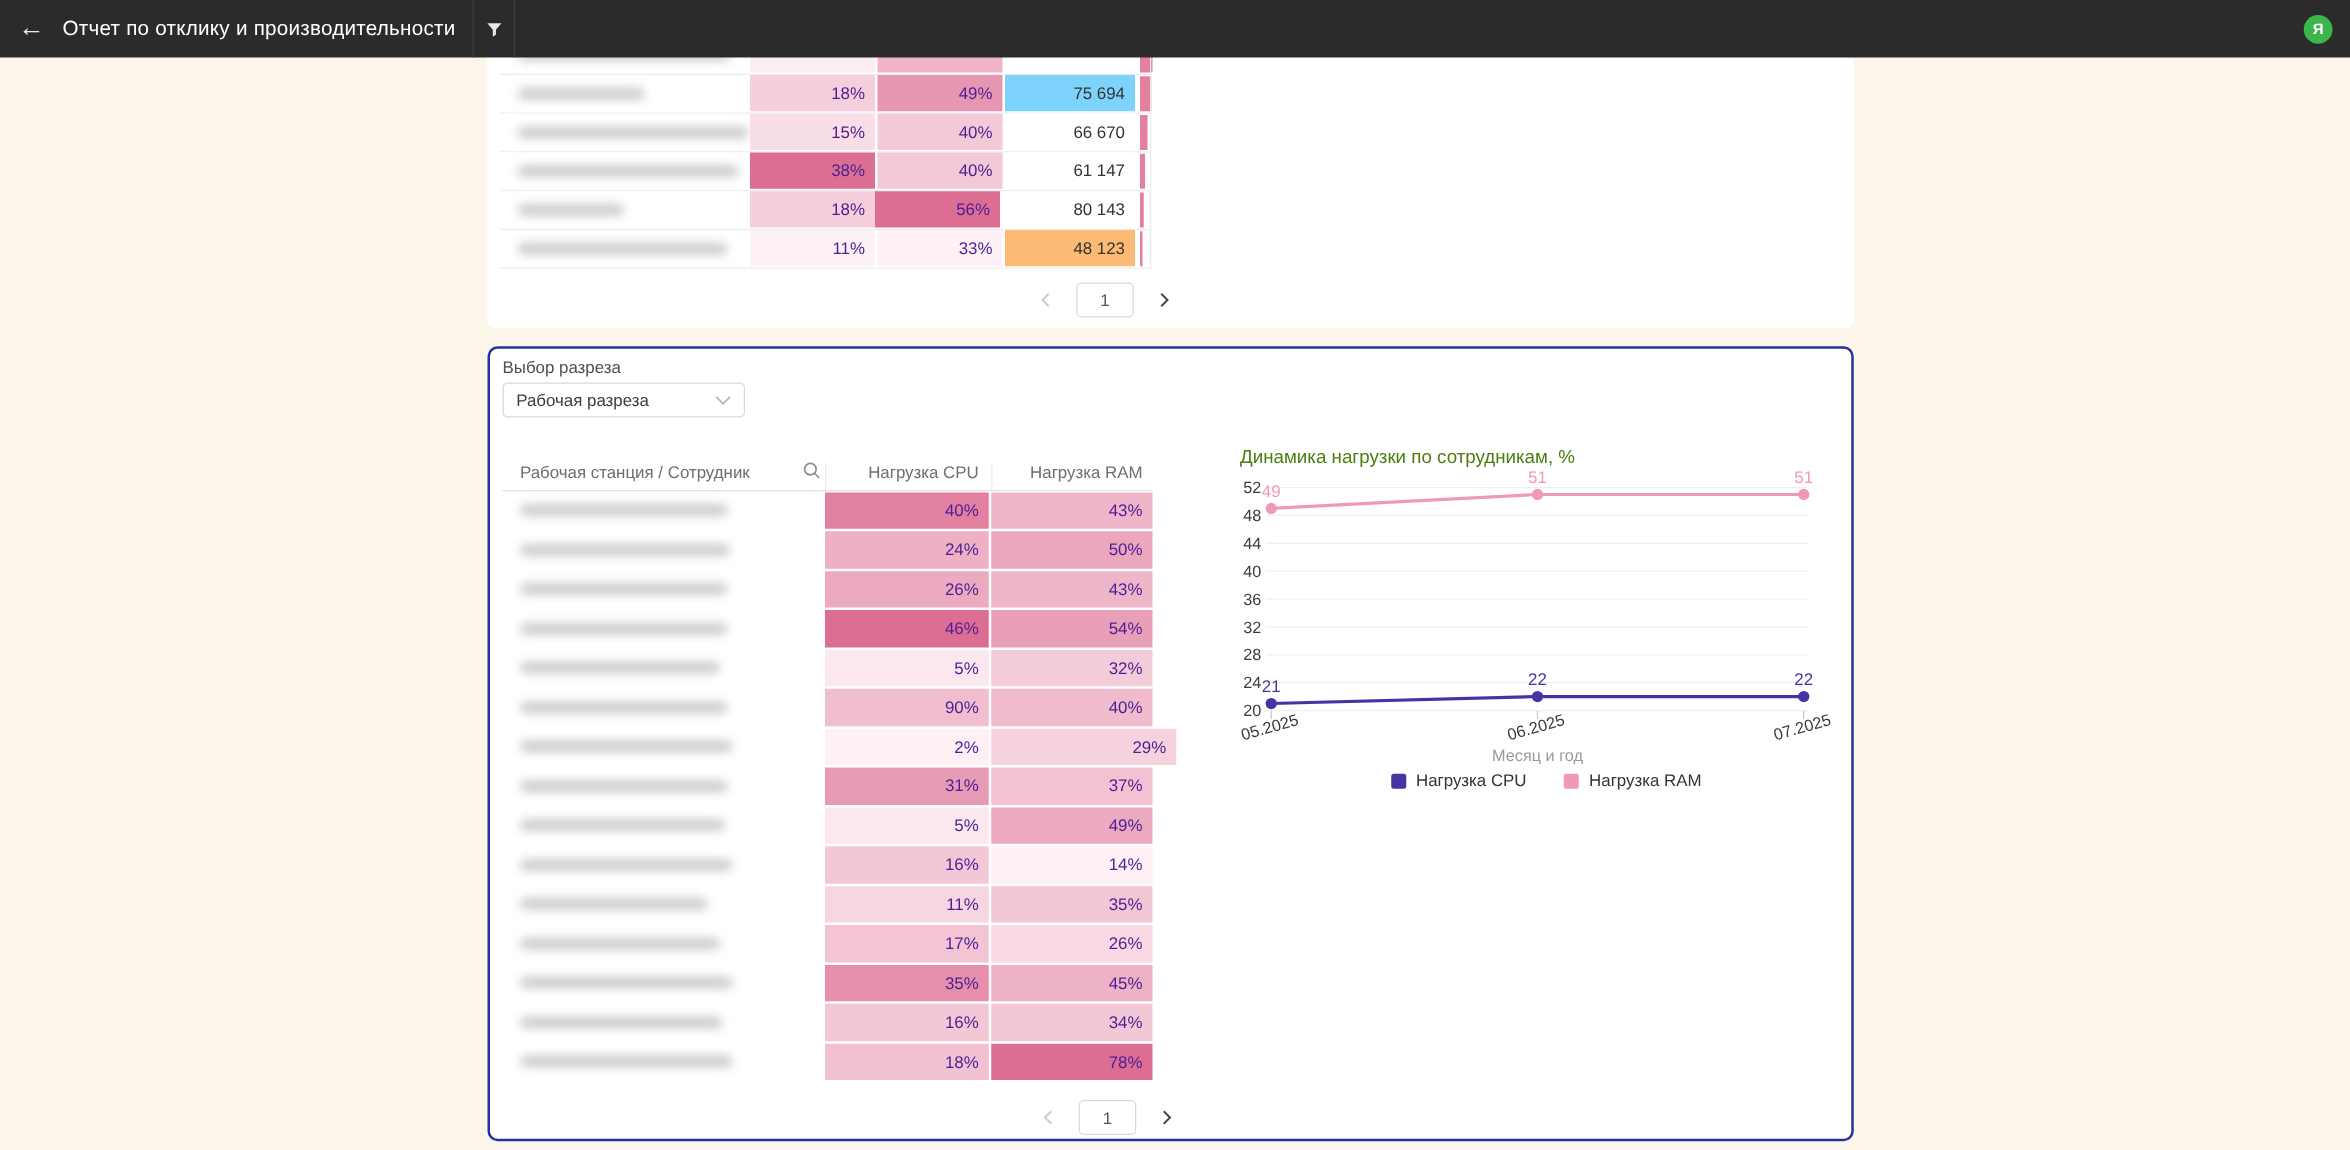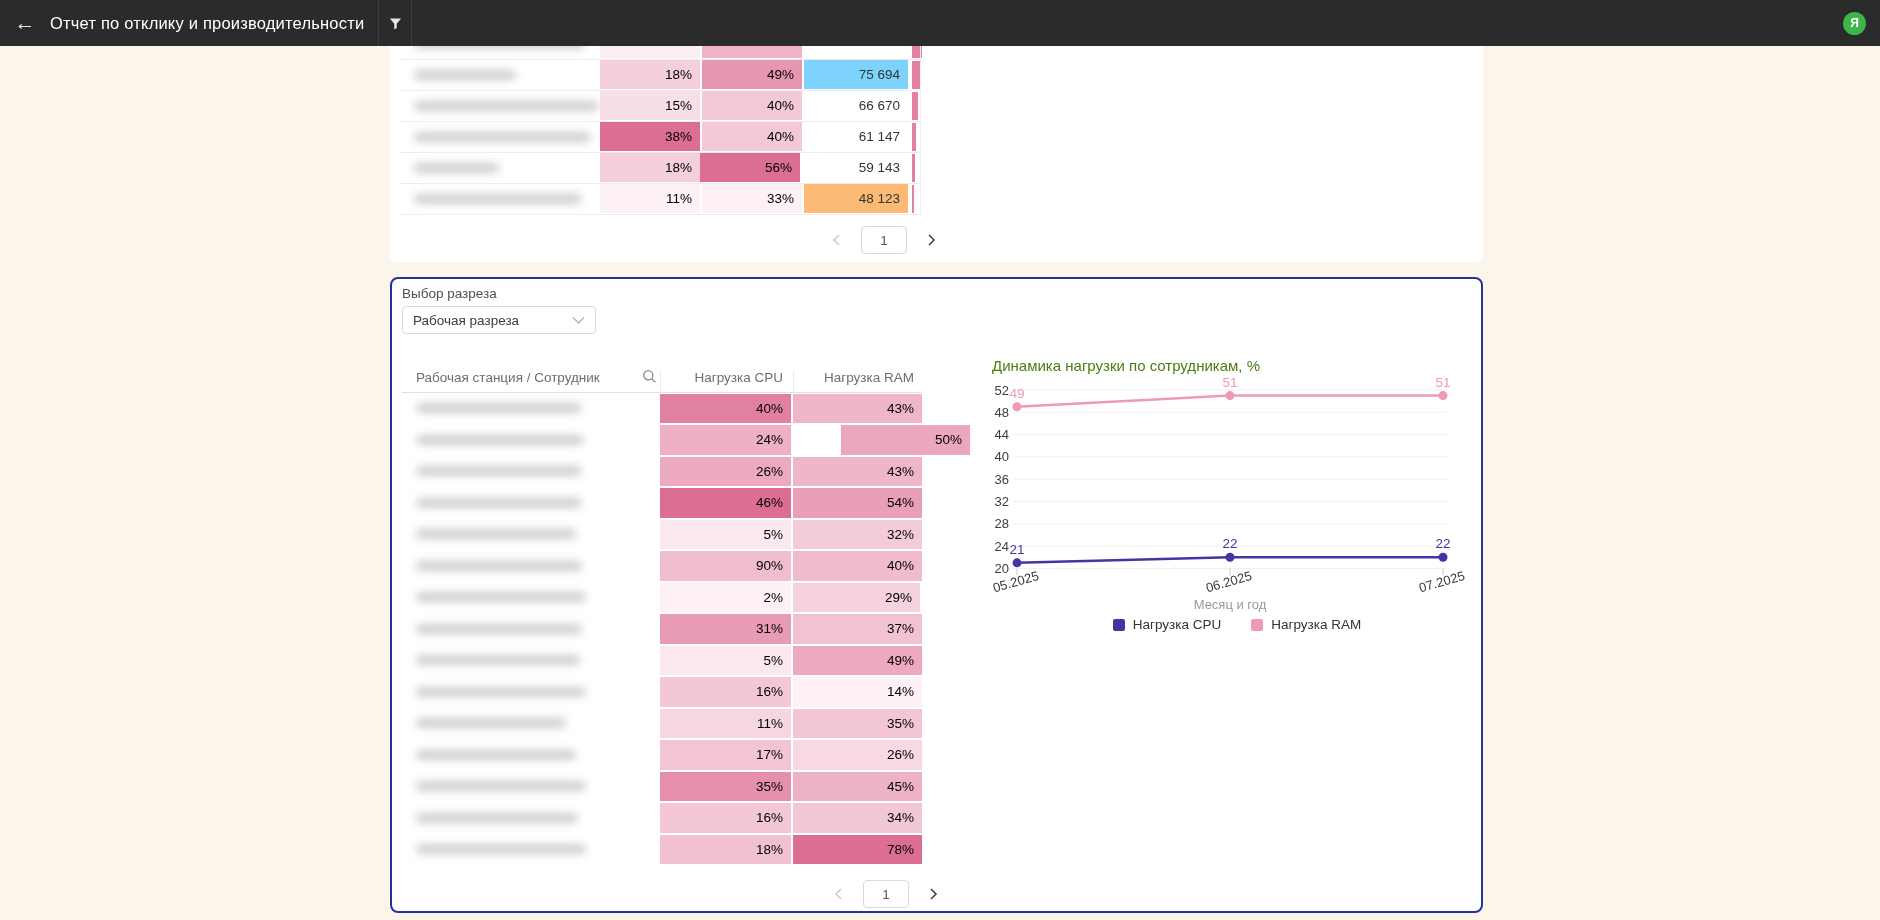--- a/index.html
+++ b/index.html
@@ -20,21 +20,21 @@
             margin-right:14px; cursor:pointer; }
 
   
   .panel-top { position:absolute; left:390px; top:38px; width:1093px; height:224px; background:#ffffff;
                border-radius:0 0 6px 6px; }
   .panel-bottom { position:absolute; left:390px; top:277px; width:1093px; height:636px; background:#ffffff;
                   border:2px solid #24339b; border-radius:8px; }
 
   
   .t-row { position:absolute; left:10px; width:520px; height:31px; border-bottom:1px solid #ededed; }
-  .cell { position:absolute; top:0; height:29px; font-size:13.5px; color:#000000;
+  .cell { position:absolute; top:0; height:29px; font-size:13.5px; color:#4c1d95;
           display:flex; align-items:center; justify-content:flex-end; padding-right:8px; }
   .namecell { position:absolute; top:0; height:29px; background:#fff; display:flex; align-items:center; }
   .blurname { height:10px; border-radius:5px; background:#c3c3c3; opacity:.8; filter:blur(4px); margin-left:14px; }
   .minibar { position:absolute; top:1px; height:28px; background:#e2809e; }
   .tbl-right-border { position:absolute; top:-9px; left:530px; width:1px; height:186px; background:#ececec; }
 
   .b-row { position:absolute; left:10px; width:520px; height:31px; }
 
   .tblheader { position:absolute; left:10px; top:86px; width:520px; height:28px; border-bottom:1px solid #e2e2e2;
                font-size:13.5px; color:#6e6e6e; }
@@ -120,21 +120,21 @@
         <div class="cell" style="left: 302px; width: 100px; background: rgb(243, 201, 215);">40%</div>
         <div class="cell" style="left: 404px; width: 104px; background: rgb(255, 255, 255); color: rgb(51, 51, 51);">61 147</div>
         <div class="minibar" style="left: 512px; width: 4px;"></div>
       </div>
       <div class="t-row" style="top: 115px;">
         <div class="namecell" style="left: 0px; width: 199px;">
           <div class="blurname" style="width: 85px;"></div>
         </div>
         <div class="cell" style="left: 200px; width: 100px; background: rgb(245, 207, 220);">18%</div>
         <div class="cell" style="left: 300px; width: 100px; background: rgb(221, 110, 147);">56%</div>
-        <div class="cell" style="left: 404px; width: 104px; background: rgb(255, 255, 255); color: rgb(51, 51, 51);">59 143</div>
+        <div class="cell" style="left: 404px; width: 104px; background: rgb(255, 255, 255); color: rgb(51, 51, 51);">80 143</div>
         <div class="minibar" style="left: 512px; width: 2.5px;"></div>
       </div>
       <div class="t-row" style="top: 146px;">
         <div class="namecell" style="left: 0px; width: 199px;">
           <div class="blurname" style="width: 168px;"></div>
         </div>
         <div class="cell" style="left: 200px; width: 100px; background: rgb(253, 241, 245);">11%</div>
         <div class="cell" style="left: 302px; width: 100px; background: rgb(253, 241, 245);">33%</div>
         <div class="cell" style="left: 404px; width: 104px; background: #fdba74; color: rgb(51, 51, 51);">48 123</div>
         <div class="minibar" style="left: 512px; width: 1.5px;"></div>
@@ -182,21 +182,21 @@
           <div class="blurname" style="width: 166px;"></div>
         </div>
         <div class="cell" style="left: 258px; width: 131px; height: 29.5px; background: rgb(225, 128, 160);">40%</div>
         <div class="cell" style="left: 391px; width: 129px; height: 29.5px; background: rgb(239, 182, 201);">43%</div>
       </div>
       <div class="b-row" style="top: 146px; height: 31.5px;">
         <div class="namecell" style="left: 0px; width: 250px; height: 29.5px;">
           <div class="blurname" style="width: 168px;"></div>
         </div>
         <div class="cell" style="left: 258px; width: 131px; height: 29.5px; background: rgb(237, 176, 196);">24%</div>
-        <div class="cell" style="left: 391px; width: 129px; height: 29.5px; background: rgb(235, 167, 190); margin-left: 48px;">50%</div>
+        <div class="cell" style="left: 391px; width: 129px; height: 29.5px; background: rgb(235, 167, 190);">50%</div>
       </div>
       <div class="b-row" style="top: 177.5px; height: 31.5px;">
         <div class="namecell" style="left: 0px; width: 250px; height: 29.5px;">
           <div class="blurname" style="width: 166px;"></div>
         </div>
         <div class="cell" style="left: 258px; width: 131px; height: 29.5px; background: rgb(236, 170, 192);">26%</div>
         <div class="cell" style="left: 391px; width: 129px; height: 29.5px; background: rgb(239, 182, 201);">43%</div>
       </div>
       <div class="b-row" style="top: 209px; height: 31.5px;">
         <div class="namecell" style="left: 0px; width: 250px; height: 29.5px;">
@@ -217,21 +217,21 @@
           <div class="blurname" style="width: 166px;"></div>
         </div>
         <div class="cell" style="left: 258px; width: 131px; height: 29.5px; background: rgb(241, 190, 207);">90%</div>
         <div class="cell" style="left: 391px; width: 129px; height: 29.5px; background: rgb(240, 188, 205);">40%</div>
       </div>
       <div class="b-row" style="top: 303.5px; height: 31.5px;">
         <div class="namecell" style="left: 0px; width: 250px; height: 29.5px;">
           <div class="blurname" style="width: 170px;"></div>
         </div>
         <div class="cell" style="left: 258px; width: 131px; height: 29.5px; background: rgb(253, 241, 245);">2%</div>
-        <div class="cell" style="left: 391px; width: 127px; height: 29.5px; background: rgb(246, 210, 222);">29%</div>
+        <div class="cell" style="left: 391px; width: 148px; height: 29.5px; background: rgb(246, 210, 222);">29%</div>
       </div>
       <div class="b-row" style="top: 335px; height: 31.5px;">
         <div class="namecell" style="left: 0px; width: 250px; height: 29.5px;">
           <div class="blurname" style="width: 166px;"></div>
         </div>
         <div class="cell" style="left: 258px; width: 131px; height: 29.5px; background: rgb(232, 155, 180);">31%</div>
         <div class="cell" style="left: 391px; width: 129px; height: 29.5px; background: rgb(242, 194, 210);">37%</div>
       </div>
       <div class="b-row" style="top: 366.5px; height: 31.5px;">
         <div class="namecell" style="left: 0px; width: 250px; height: 29.5px;">

